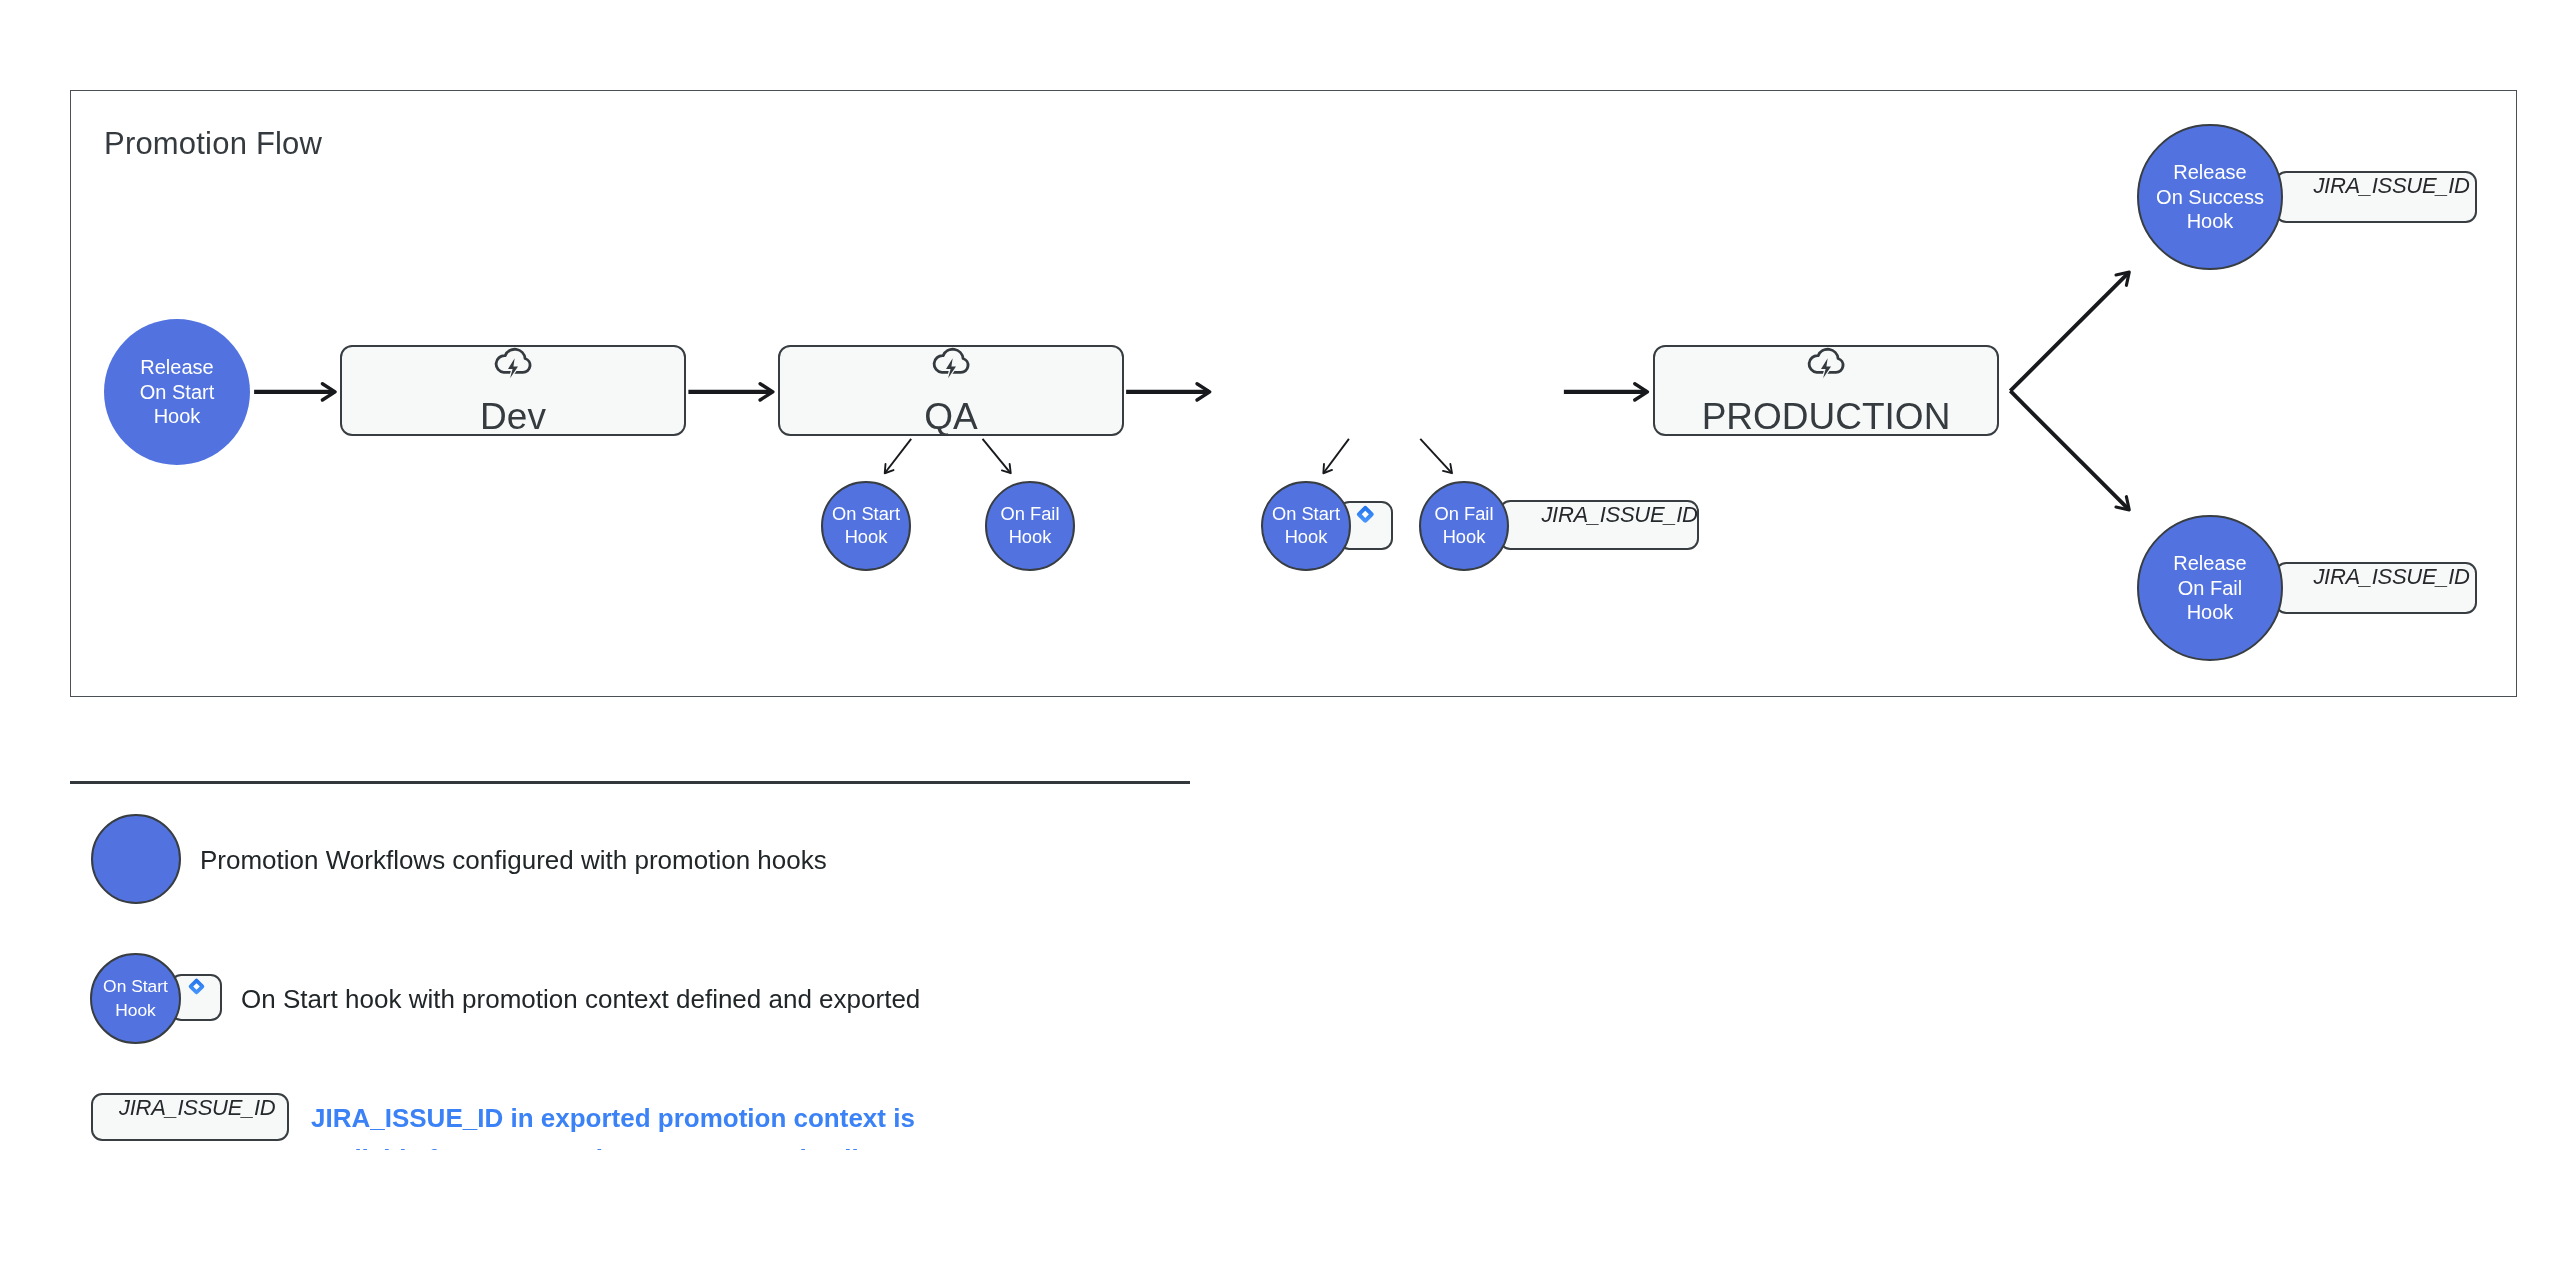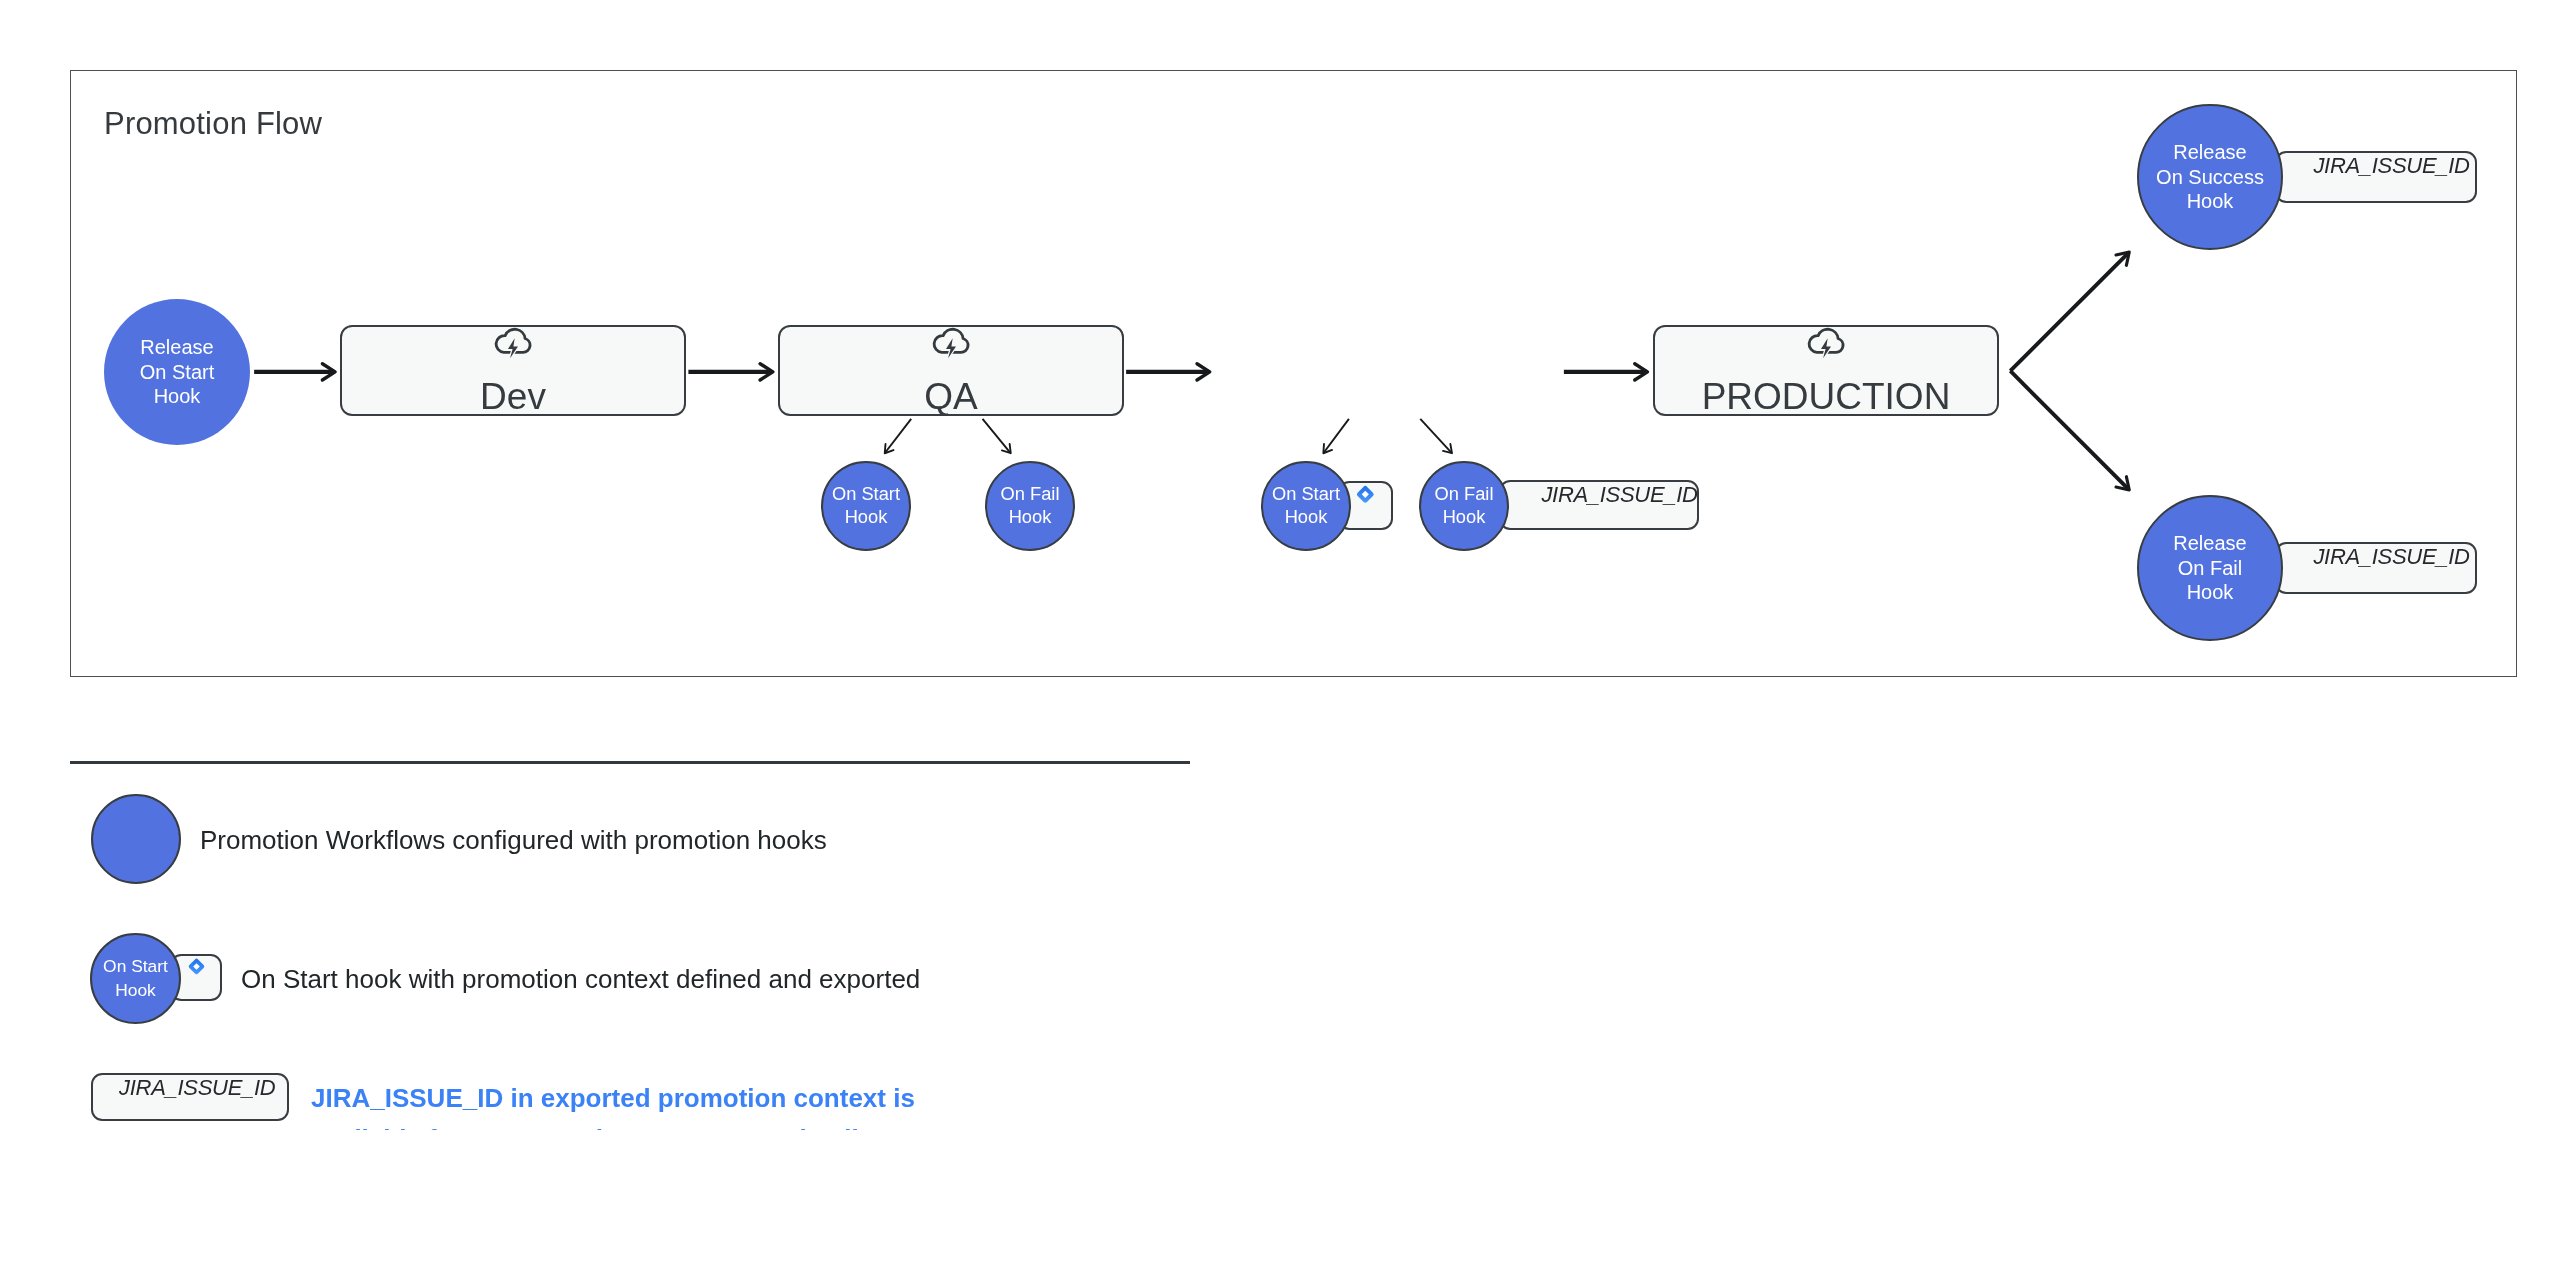--- a/index.html
+++ b/index.html
@@ -1,17 +1,17 @@
 <!DOCTYPE html>
 <html style="font-size:14px"><head>
 <meta charset="utf-8">
 <style>
   html,body{margin:0;padding:0;background:#fff;}
   .page{position:relative;width:2576px;height:1130px;background:#ffffff;overflow:hidden;
-        font-family:"Liberation Sans", sans-serif;color:#343A3E;}
+        font-family:"Liberation Sans", sans-serif;color:#343A3E;margin-top:20px;}
   .abs{position:absolute;}
   .prelines{white-space:pre-line;}
 
   
   .panel{left:70px;top:70px;width:2445px;height:605px;border:1.7px solid #4A5054;background:#fff;}
   .flow-title{left:104px;top:106px;font-size:31px;font-weight:500;color:#343A3E;letter-spacing:0.2px;}
 
   
   .node{border-radius:50%;background:#5273DF;color:#fff;display:flex;align-items:center;justify-content:center;
         text-align:center;z-index:3;}

